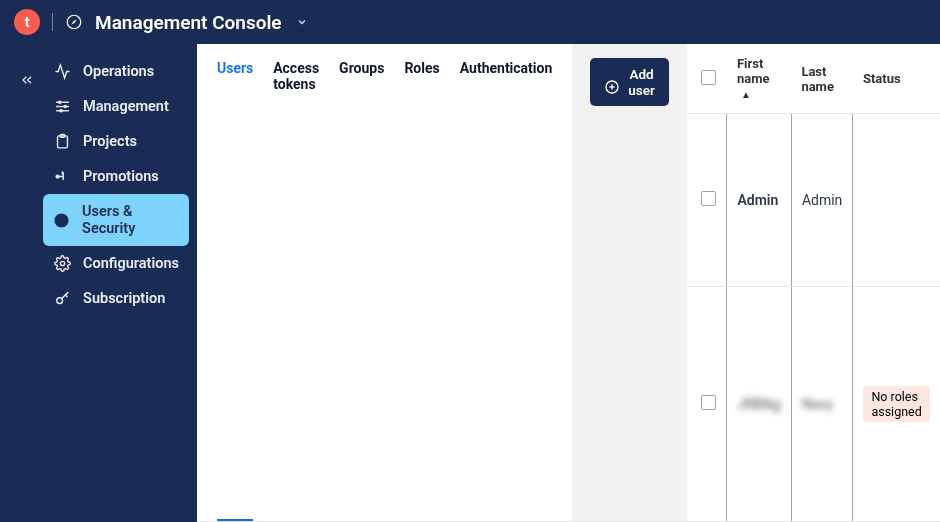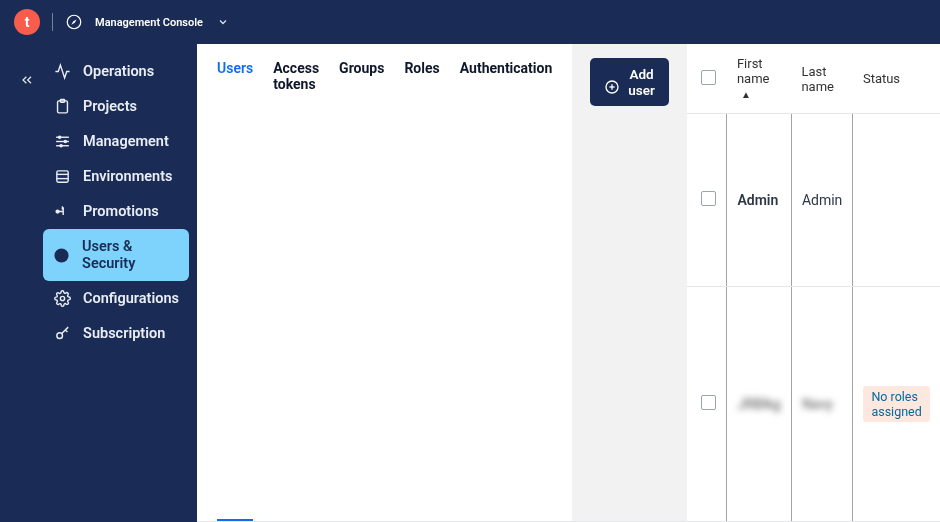--- a/index.html
+++ b/index.html
@@ -44,21 +44,21 @@
       width: 1px;
       height: 18px;
       background: rgba(255,255,255,0.4);
     }
     .compass-icon svg {
       width: 18px;
       height: 18px;
       display: block;
     }
     .topbar-title {
-      font-size: 11px;
+      font-size: 19px;
       font-weight: 600;
     }
     .chevron-down {
       opacity: 0.85;
       margin-left: 2px;
     }
     .chevron-down svg { width: 12px; height: 12px; display: block; }
 
     .body {
       flex: 1;
@@ -154,21 +154,21 @@
     }
     .add-btn svg { width: 16px; height: 16px; }
 
     table {
       width: 100%;
       border-collapse: collapse;
     }
     thead th {
       text-align: left;
       font-size: 13px;
-      font-weight: 400;
+      font-weight: 700;
       color: #333;
       padding: 12px 10px;
       border-bottom: 1px solid #e5e7eb;
     }
     thead th.first-col { width: 40px; padding-left: 14px; }
     tbody td {
       font-size: 14px;
       color: #2d3748;
       padding: 16px 10px;
       border-bottom: 1px solid #e5e7eb;
@@ -182,21 +182,21 @@
       width: 15px;
       height: 15px;
       border: 1.5px solid #9aa3af;
       border-radius: 2px;
       display: inline-block;
       cursor: pointer;
     }
     .sort-arrow { font-size: 10px; margin-left: 4px; }
     .status-pill {
       background: #fde8df;
-      color: #0369a1;
+      color: #000000;
       font-size: 12.5px;
       padding: 3px 8px;
       border-radius: 3px;
       display: inline-block;
     }
     .blurred { filter: blur(3px); color: #555; }
   </style>
 </head>
 <body>
 
@@ -233,48 +233,38 @@
           <span class="icon">
             <svg viewBox="0 0 24 24" fill="none" stroke="#e9edf5" stroke-width="2">
                 <polyline points="22 12 18 12 15 21 9 3 6 12 2 12"></polyline>
               </svg>
           </span>
           <span>Operations</span>
         </div>
         <div class="nav-item">
           <span class="icon">
             <svg viewBox="0 0 24 24" fill="none" stroke="#e9edf5" stroke-width="2">
-                <rect x="5" y="4" width="14" height="17" rx="2"></rect>
-                <rect x="9" y="2" width="6" height="4" rx="1"></rect>
-              </svg>
-          </span>
-          <span>Projects</span>
-        </div>
-        <div class="nav-item">
-          <span class="icon">
-            <svg viewBox="0 0 24 24" fill="none" stroke="#e9edf5" stroke-width="2">
                 <line x1="3" y1="6" x2="21" y2="6"></line>
                 <line x1="3" y1="12" x2="21" y2="12"></line>
                 <line x1="3" y1="18" x2="21" y2="18"></line>
                 <circle cx="8" cy="6" r="1.5" fill="#e9edf5"></circle>
                 <circle cx="16" cy="12" r="1.5" fill="#e9edf5"></circle>
                 <circle cx="10" cy="18" r="1.5" fill="#e9edf5"></circle>
               </svg>
           </span>
           <span>Management</span>
         </div>
         <div class="nav-item">
           <span class="icon">
             <svg viewBox="0 0 24 24" fill="none" stroke="#e9edf5" stroke-width="2">
-                <rect x="4" y="4" width="16" height="16" rx="2"></rect>
-                <line x1="4" y1="9" x2="20" y2="9"></line>
-                <line x1="4" y1="15" x2="20" y2="15"></line>
-              </svg>
-          </span>
-          <span>Environments</span>
+                <rect x="5" y="4" width="14" height="17" rx="2"></rect>
+                <rect x="9" y="2" width="6" height="4" rx="1"></rect>
+              </svg>
+          </span>
+          <span>Projects</span>
         </div>
         <div class="nav-item">
           <span class="icon">
             <svg viewBox="0 0 24 24" fill="none" stroke="#e9edf5" stroke-width="2">
                 <circle cx="5" cy="12" r="2" fill="#e9edf5"></circle>
                 <path d="M7 12 L13 12 L13 7 M13 12 L13 17"></path>
                 <polyline points="11 5 13 7 11 9" fill="none"></polyline>
               </svg>
           </span>
           <span>Promotions</span>

